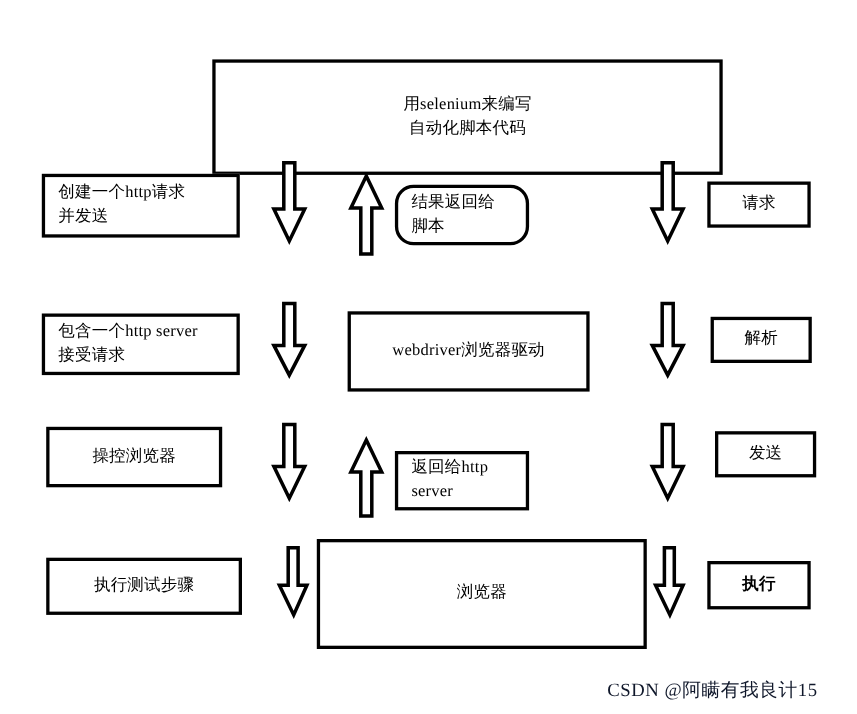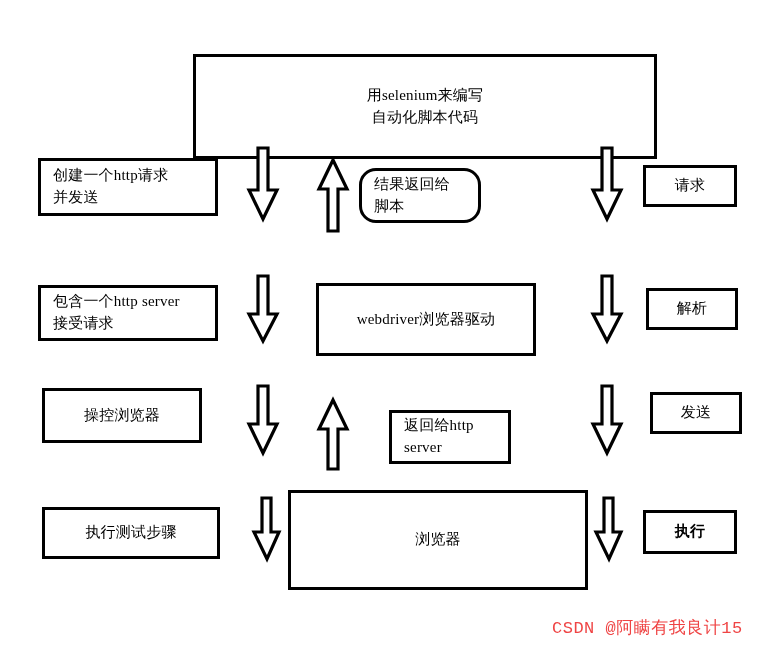--- a/index.html
+++ b/index.html
@@ -43,23 +43,23 @@
   }
   .arrow {
     position: absolute;
   }
   .arrow svg {
     display: block;
     overflow: visible;
   }
   .watermark {
     position: absolute;
-    font-family: Liberation Mono, monospace;
+    font-family: Liberation Serif, serif;
     font-size: 17px;
-    color: #ef4444;
+    color: #0f172a;
     white-space: nowrap;
     letter-spacing: 0.5px;
   }
 </style>
 </head>
 <body>
 
 <div id="canvas">
 
   <div class="box thick" style="left:193px; top:30px; width:464px; height:105px;margin-top:24px;">
@@ -91,21 +91,21 @@
   </div>
 
   <div class="box thick" style="left:646px; top:288px; width:92px; height:42px;">
     <span>解析</span>
   </div>
 
   <div class="box thick" style="left:42px; top:388px; width:160px; height:55px;">
     <span>操控浏览器</span>
   </div>
 
-  <div class="box thick left-text" style="left:359px; top:410px; width:122px; height:54px;margin-left:30px;">
+  <div class="box thick left-text" style="left:359px; top:410px; width:122px; height:54px;">
     <span>返回给http
 server</span>
   </div>
 
   <div class="box thick" style="left:650px; top:392px; width:92px; height:42px;">
     <span>发送</span>
   </div>
 
   <div class="box thick" style="left:42px; top:507px; width:178px; height:52px;">
     <span>执行测试步骤</span>

